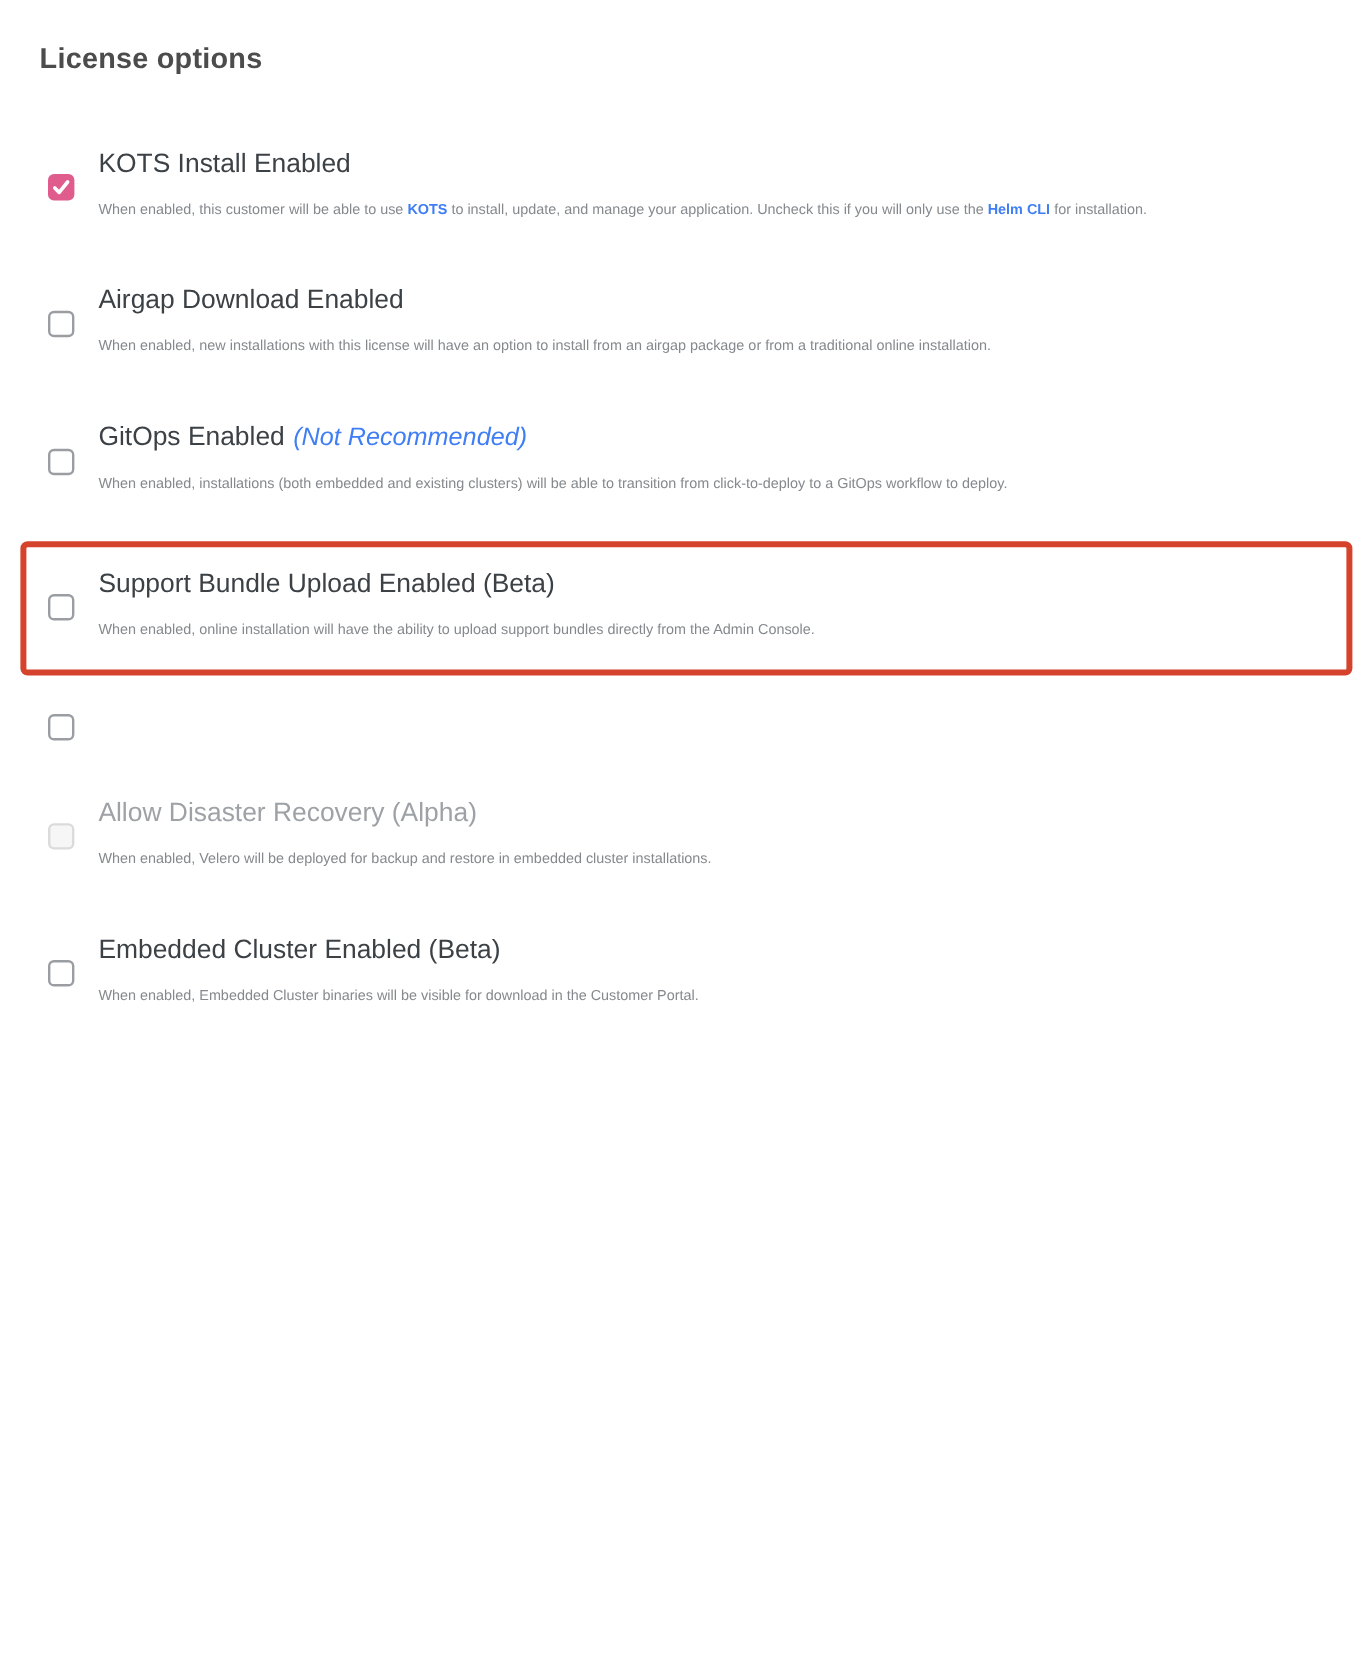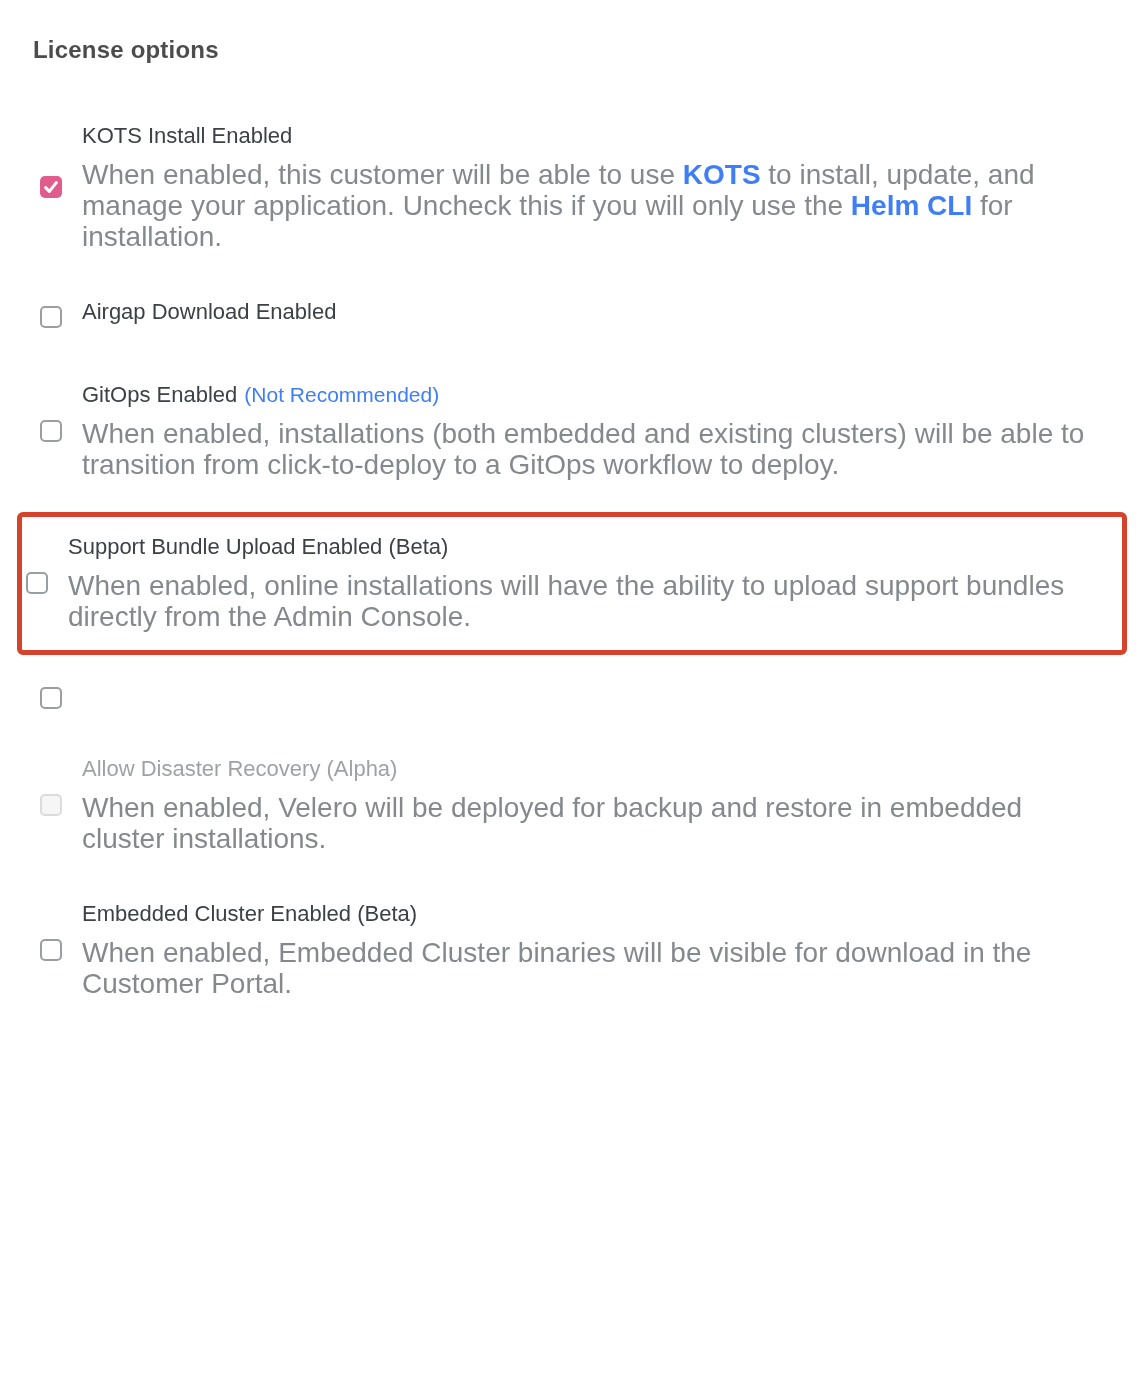--- a/index.html
+++ b/index.html
@@ -59,40 +59,41 @@
     color: var(--label-gray);
     margin-bottom: 9px;
     line-height: 28px;
   }
   .option-label.disabled { color: var(--disabled-gray); }
   .label-suffix {
     color: var(--link-blue);
     font-size: 21px;
     margin-left: 7px;
     cursor: pointer;
+    font-style: italic;
   }
   .option-desc {
-    font-size: 28px;
+    font-size: 12px;
     color: var(--desc-gray);
     line-height: 31px;
   }
   .link-strong {
     color: var(--link-blue);
     font-weight: 700;
     cursor: pointer;
   }
   .link {
     color: #4a86f2;
     cursor: pointer;
   }
   .highlight {
     border: 5px solid var(--highlight-red);
     border-radius: 6px;
     margin: -14px 15px 32px 17px;
-    padding: 16px 16px 18px 4px;
+    padding: 16px 16px 18px 18px;
   }
   .highlight .option { margin: 0; }
 </style>
 </head>
 <body>
 
 <div class="page">
   <h1 class="page-title">License options</h1>
   <div id="options-container">
       <div class="option">
@@ -103,35 +104,36 @@
         </span>
         <div class="option-text">
           <div class="option-label">KOTS Install Enabled</div>
           <div class="option-desc">When enabled, this customer will be able to use <span class="link-strong">KOTS</span> to install, update, and manage your application. Uncheck this if you will only use the <span class="link-strong">Helm CLI</span> for installation.</div>
         </div>
       </div>
       <div class="option">
         <span class="checkbox" role="checkbox" aria-checked="false"></span>
         <div class="option-text">
           <div class="option-label">Airgap Download Enabled</div>
+          <div class="option-desc">When enabled, new installations with this license will have an option to install from an airgap package or from a traditional online installation.</div>
         </div>
       </div>
       <div class="option">
         <span class="checkbox" role="checkbox" aria-checked="false"></span>
         <div class="option-text">
           <div class="option-label">GitOps Enabled<span class="label-suffix">(Not Recommended)</span></div>
           <div class="option-desc">When enabled, installations (both embedded and existing clusters) will be able to transition from click-to-deploy to a GitOps workflow to deploy.</div>
         </div>
       </div>
       <div class="highlight">
         <div class="option">
           <span class="checkbox" role="checkbox" aria-checked="false"></span>
           <div class="option-text">
             <div class="option-label">Support Bundle Upload Enabled (Beta)</div>
-            <div class="option-desc">When enabled, online installations will have the ability to upload support bundles directly from the Admin Console.</div>
+            <div class="option-desc">When enabled, online installation will have the ability to upload support bundles directly from the Admin Console.</div>
           </div>
         </div>
       </div>
       <div class="option">
         <span class="checkbox" role="checkbox" aria-checked="false"></span>
         <div class="option-text">
         </div>
       </div>
       <div class="option">
         <span class="checkbox disabled" role="checkbox" aria-checked="false"></span>

